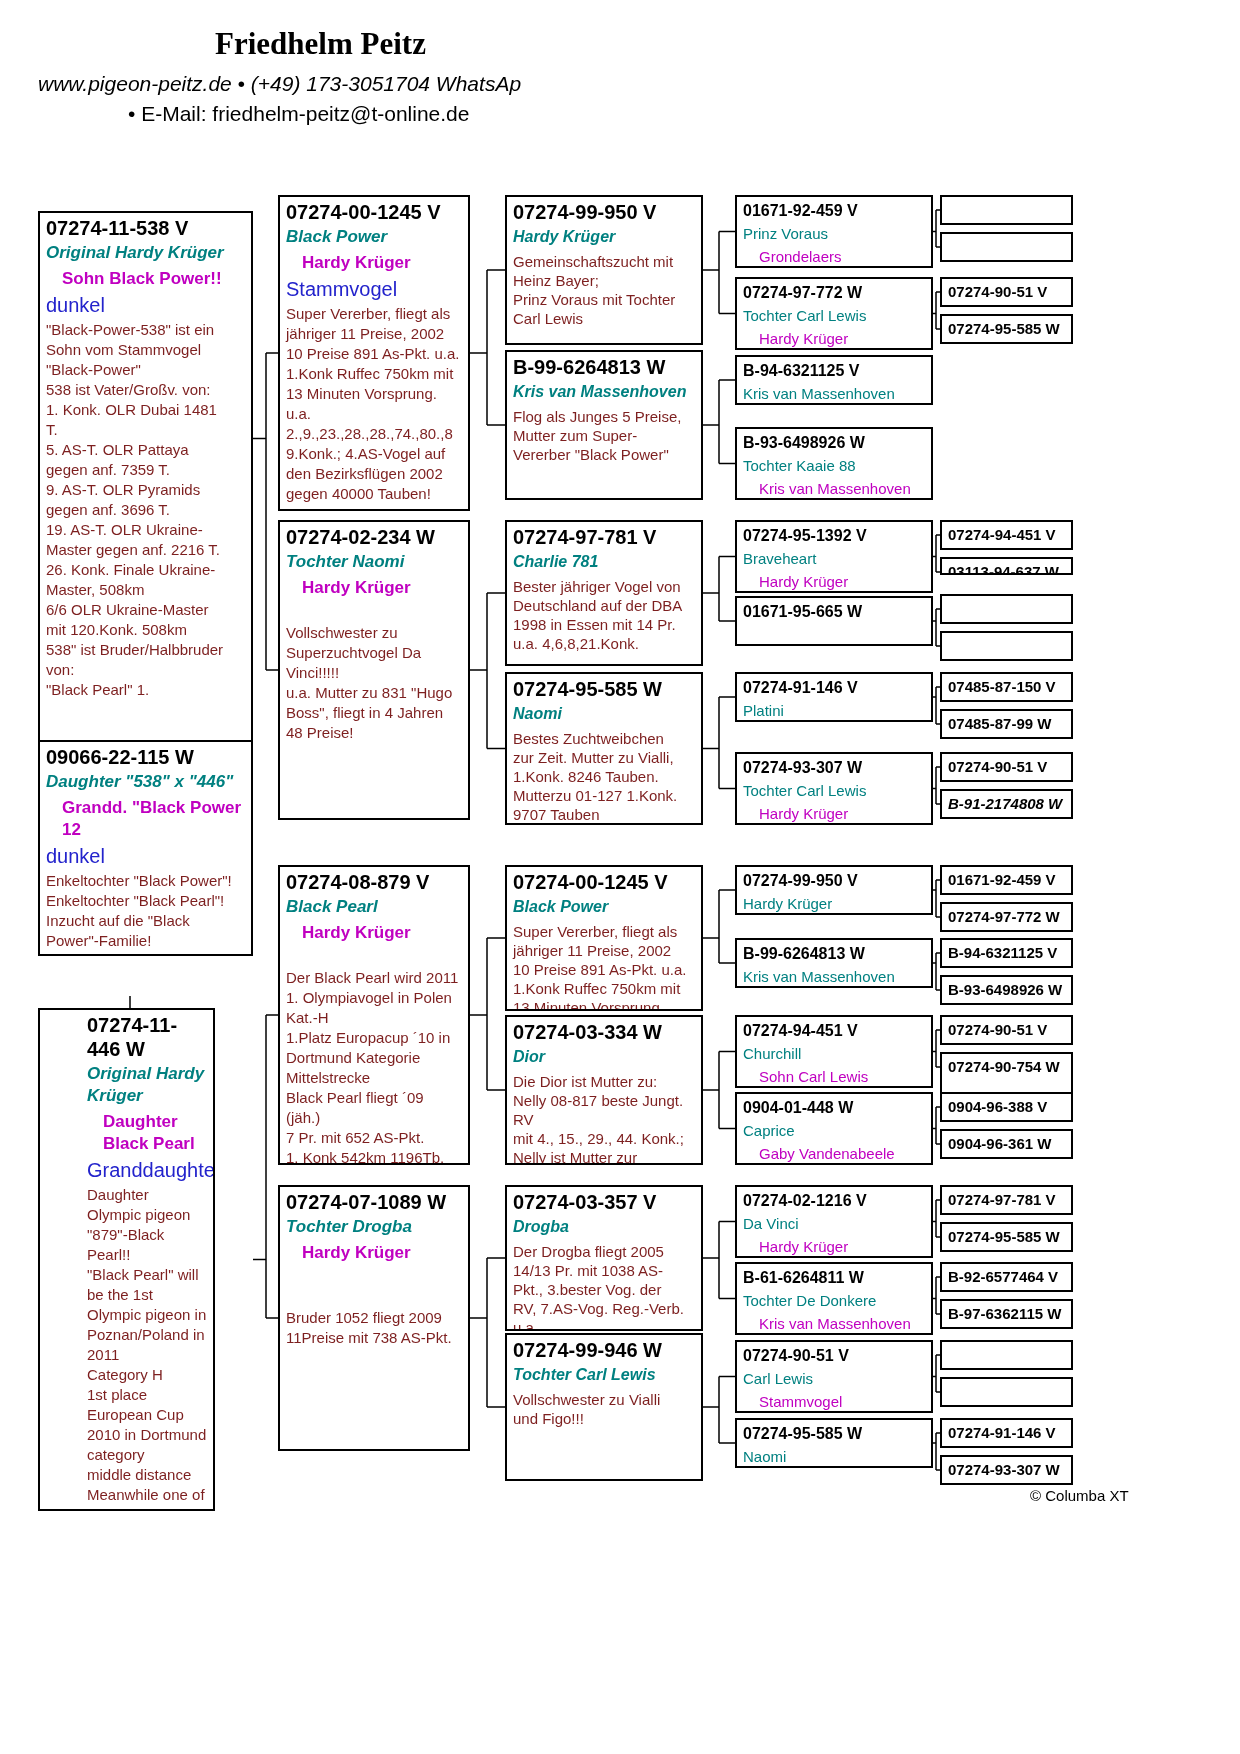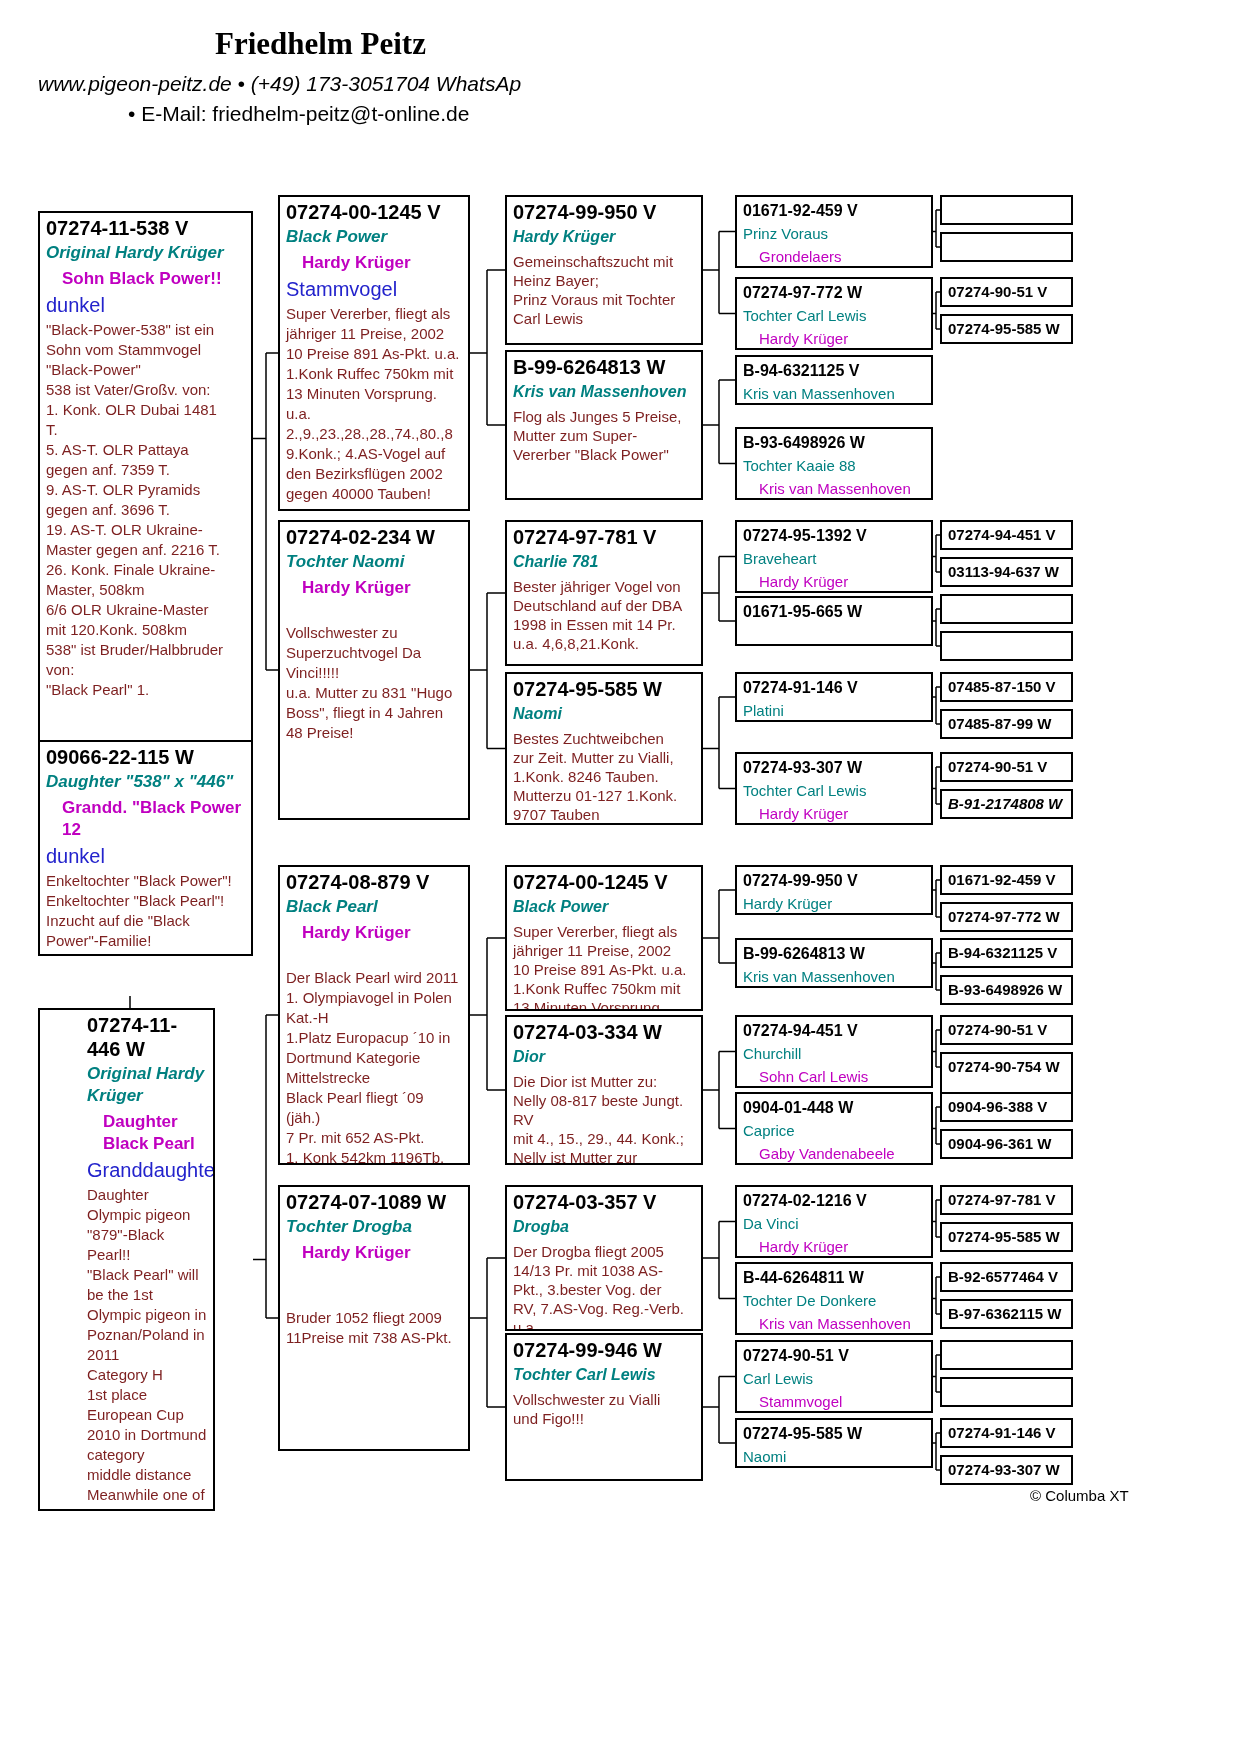--- a/index.html
+++ b/index.html
@@ -401,21 +401,21 @@
       <div class="f-ring">0904-01-448 W</div>
       <div class="f-name">Caprice</div>
       <div class="f-name2">Gaby Vandenabeele</div>
     </div>
     <div class="pbox small" style="left: 735px; top: 1185px; width: 198px; height: 73px;">
       <div class="f-ring">07274-02-1216 V</div>
       <div class="f-name">Da Vinci</div>
       <div class="f-name2">Hardy Krüger</div>
     </div>
     <div class="pbox small" style="left: 735px; top: 1262px; width: 198px; height: 73px;">
-      <div class="f-ring">B-44-6264811 W</div>
+      <div class="f-ring">B-61-6264811 W</div>
       <div class="f-name">Tochter De Donkere</div>
       <div class="f-name2">Kris van Massenhoven</div>
     </div>
     <div class="pbox small" style="left: 735px; top: 1340px; width: 198px; height: 73px;">
       <div class="f-ring">07274-90-51 V</div>
       <div class="f-name">Carl Lewis</div>
       <div class="f-name2">Stammvogel</div>
     </div>
     <div class="pbox small" style="left: 735px; top: 1418px; width: 198px; height: 50px;">
       <div class="f-ring">07274-95-585 W</div>
@@ -429,21 +429,21 @@
     </div>
     <div class="pbox tiny" style="left: 940px; top: 277px; width: 133px; height: 30px;">
       <div class="f-ring">07274-90-51 V</div>
     </div>
     <div class="pbox tiny" style="left: 940px; top: 314px; width: 133px; height: 30px;">
       <div class="f-ring">07274-95-585 W</div>
     </div>
     <div class="pbox tiny" style="left: 940px; top: 520px; width: 133px; height: 30px;">
       <div class="f-ring">07274-94-451 V</div>
     </div>
-    <div class="pbox tiny" style="left: 940px; top: 557px; width: 133px; height: 30px;">
+    <div class="pbox tiny" style="left: 940px; top: 557px; width: 133px; height: 18px;">
       <div class="f-ring">03113-94-637 W</div>
     </div>
     <div class="pbox tiny" style="left: 940px; top: 594px; width: 133px; height: 30px;">
       <div class="f-ring"></div>
     </div>
     <div class="pbox tiny" style="left: 940px; top: 631px; width: 133px; height: 30px;">
       <div class="f-ring"></div>
     </div>
     <div class="pbox tiny" style="left: 940px; top: 672px; width: 133px; height: 30px;">
       <div class="f-ring">07485-87-150 V</div>

